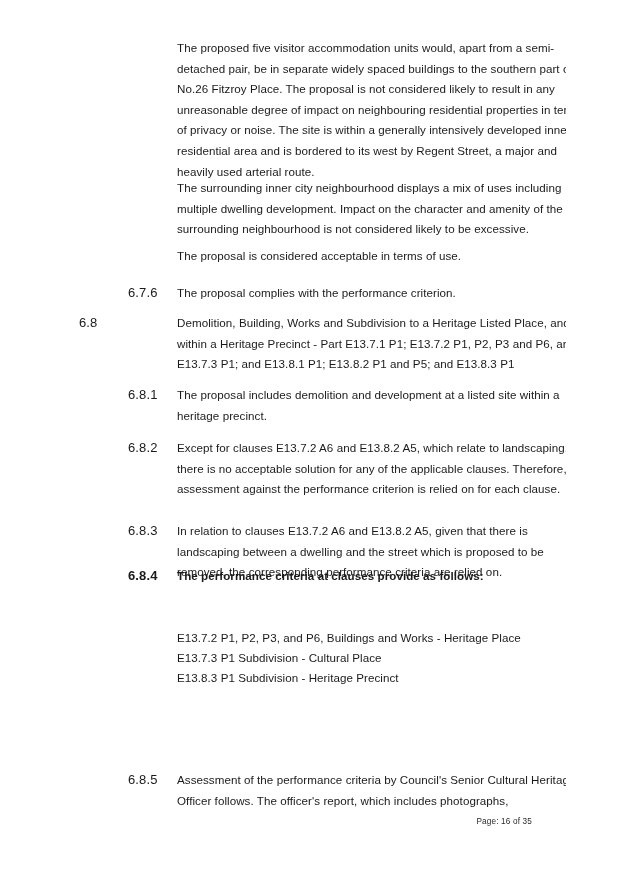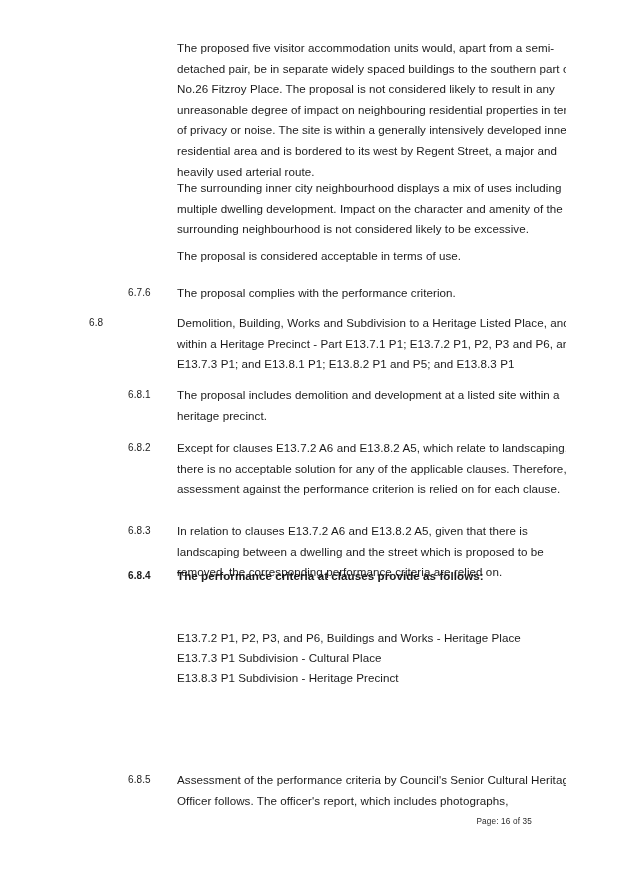--- a/index.html
+++ b/index.html
@@ -33,27 +33,27 @@
   }
 
   .row {
     position: relative;
     min-height: 1px;
   }
 
   .num {
     position: absolute;
     top: 0;
-    font-size: 10px;
+    font-size: 13px;
     line-height: 20.6px;
     letter-spacing: 0.01em;
     white-space: nowrap;
     color: #1a1a1a;
   }
-  .num.lvl1 { left: 89px; }
+  .num.lvl1 { left: 79px; }
   .num.lvl2 { left: 128px; }
 
   .para {
     position: absolute;
     left: 177px;
     width: 413px;
     top: 0;
     font-size: 11.6px;
     line-height: 20.6px;
     letter-spacing: 0.005em;

